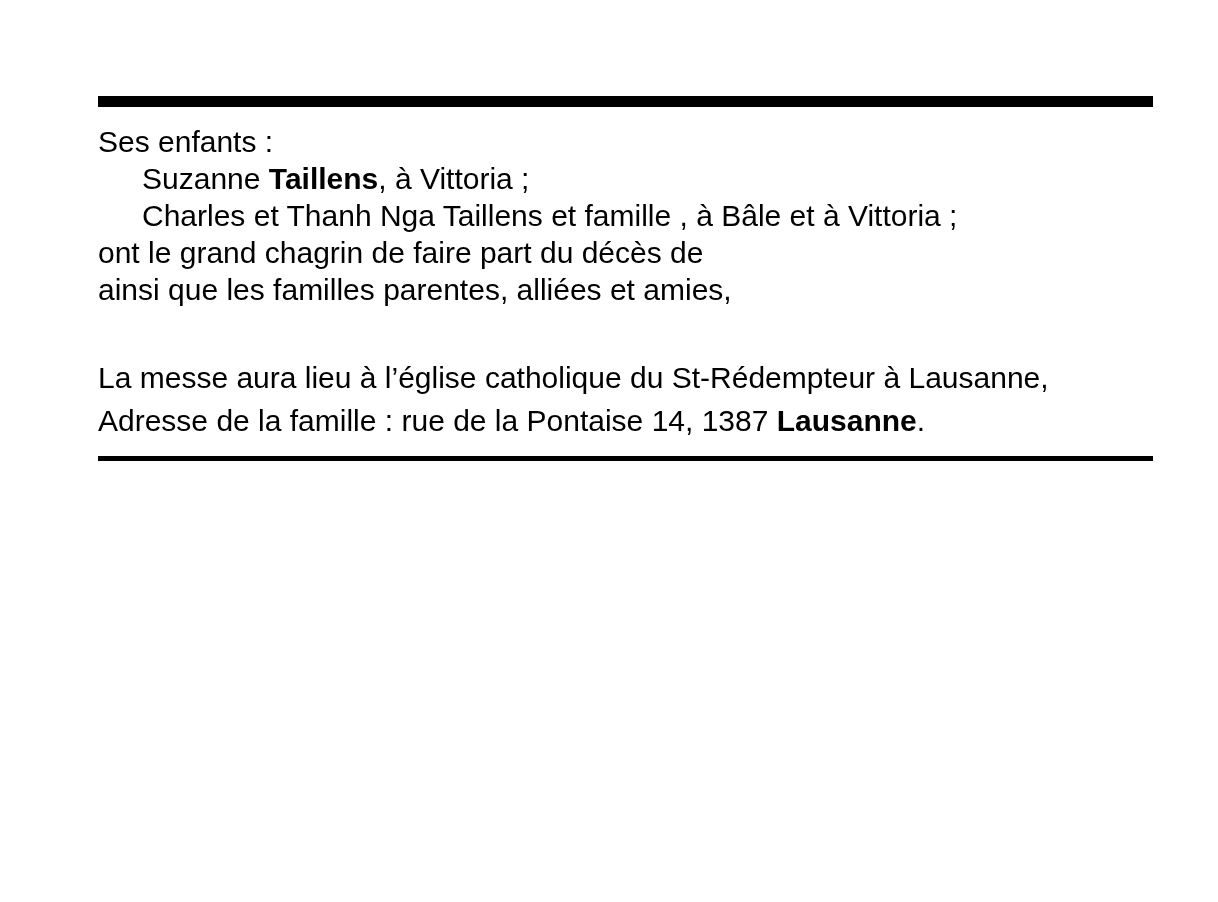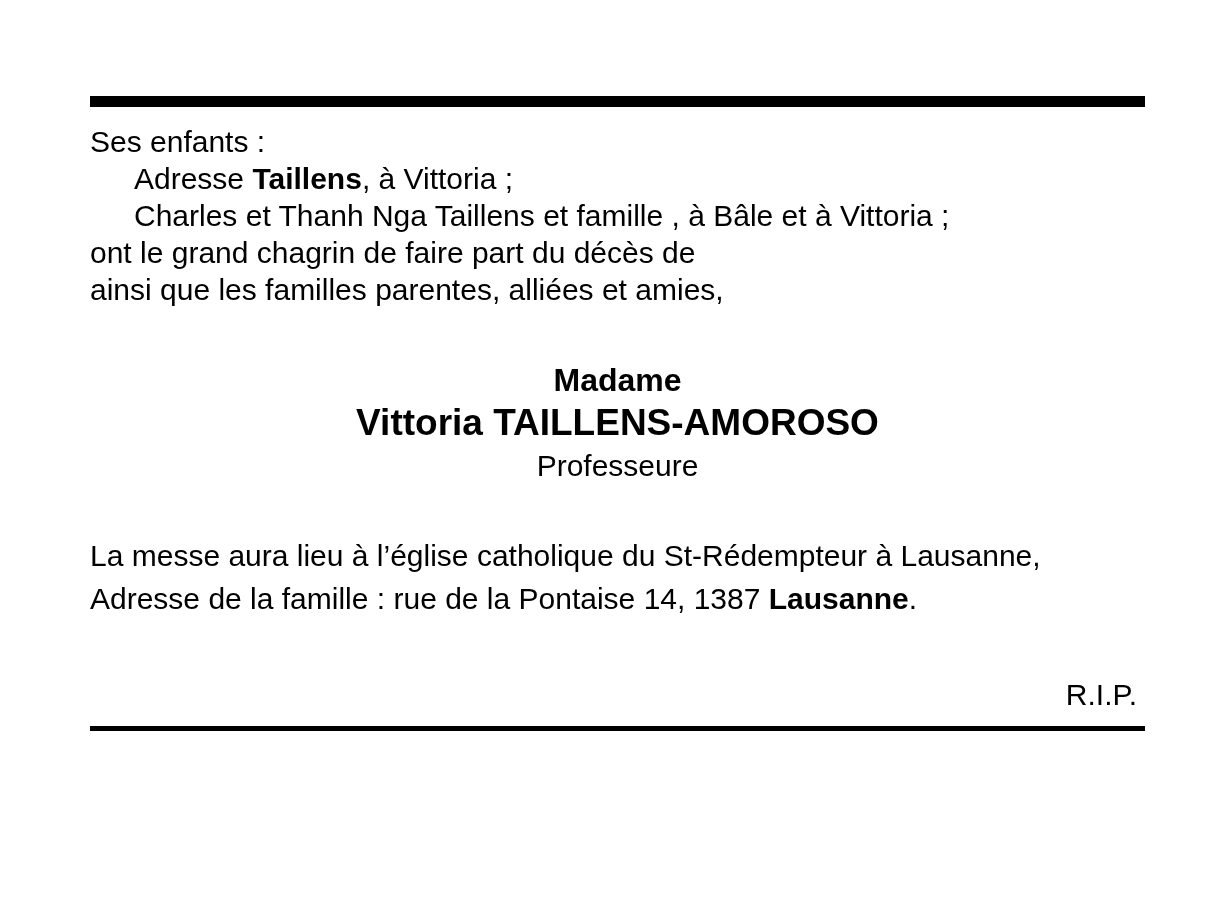--- a/index.html
+++ b/index.html
@@ -9,21 +9,21 @@
   }
   body {
     width: 1218px;
     height: 902px;
     font-family: "Liberation Sans", sans-serif;
     color: #000000;
     overflow: hidden;
   }
   .notice {
     position: absolute;
-    left: 90px;
+    left: 98px;
     top: 96px;
     width: 1055px;
   }
   .rule-top {
     height: 11px;
     background: #000000;
     width: 1055px;
   }
   .rule-bottom {
     height: 5px;
@@ -84,36 +84,30 @@
 </head>
 <body>
 
 <div class="notice">
 
   <div class="rule-top"></div>
 
   <div class="body-block">
     <div class="line">Ses enfants :</div>
 
-    <div class="line indent"><span>Adresse </span><b>Taillens</b><span>, à Vittoria ;</span></div>
+    <div class="line indent"><span>Suzanne </span><b>Taillens</b><span>, à Vittoria ;</span></div>
 
     <div class="line indent"><span>Charles et Thanh Nga Taillens et famille , à Bâle et à Vittoria ;</span></div>
 
 
     <div class="line">ont le grand chagrin de faire part du décès de</div>
     <div class="line">ainsi que les familles parentes, alliées et amies,</div>
   </div>
 
-  <div class="center-block">
-    <div class="name-madame">Madame</div>
-    <div class="name-main">Vittoria TAILLENS-AMOROSO</div>
-    <div class="name-role">Professeure</div>
-  </div>
 
   <div class="details-block">
     <div class="line">La messe aura lieu à l’église catholique du St-Rédempteur à Lausanne,</div>
     <div class="line"><span>Adresse de la famille : rue de la Pontaise 14, 1387 </span><b>Lausanne</b><span>.</span></div>
   </div>
 
-  <div class="rip">R.I.P.</div>
 
   <div class="rule-bottom"></div>
 </div>
 
 </body></html>

